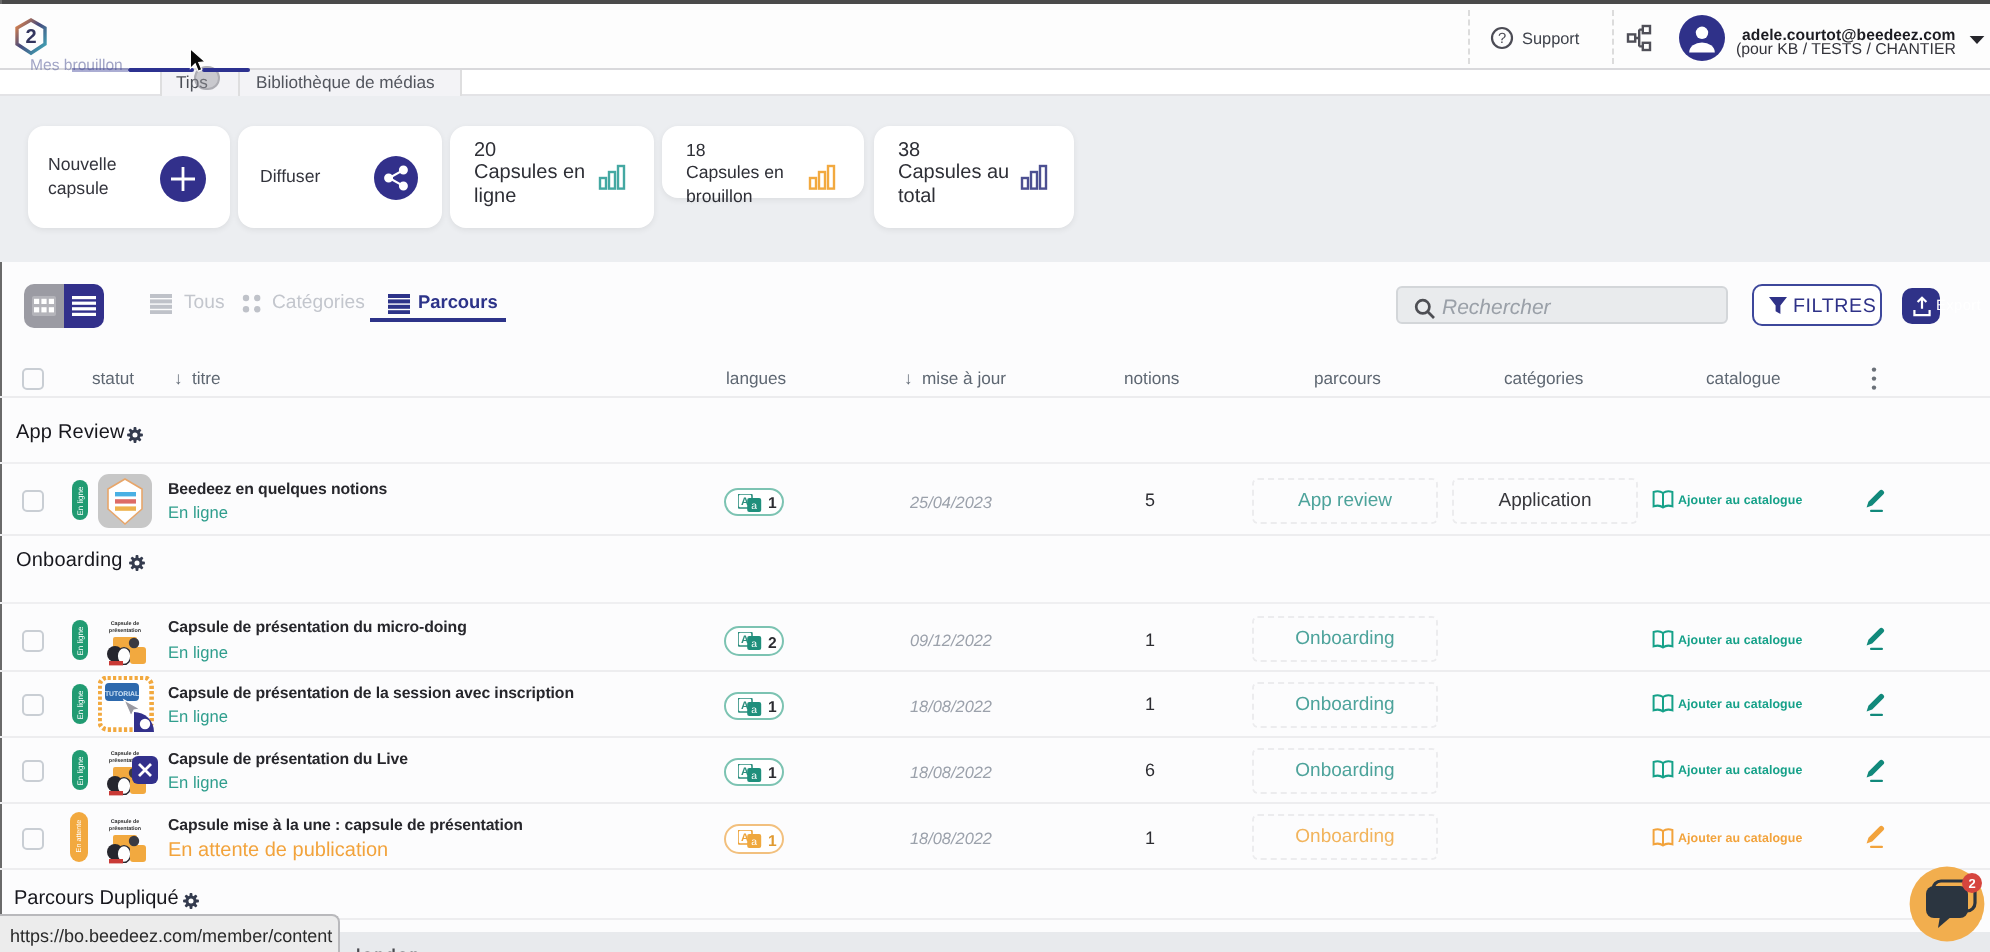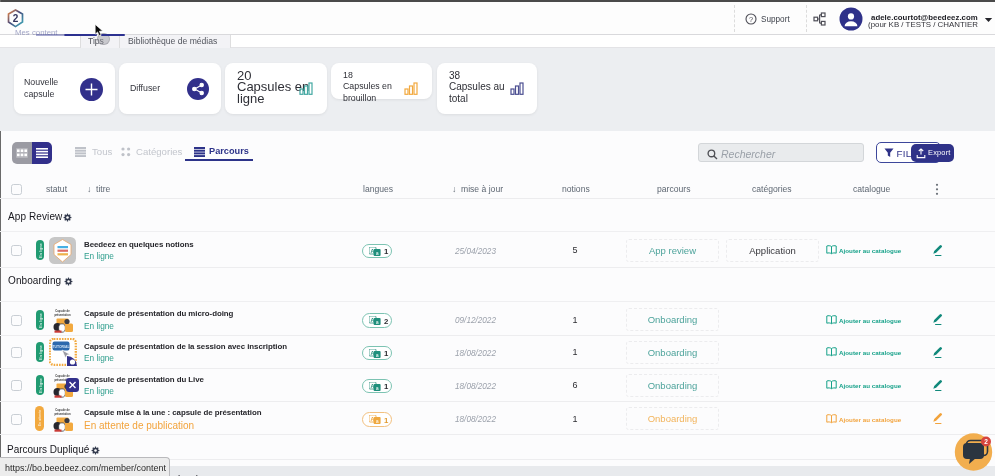--- a/index.html
+++ b/index.html
@@ -51,21 +51,21 @@
   <div class="abs" style="left:871px;top:10.5px;font-size:7.8px;font-weight:bold;color:#1c1c22;letter-spacing:.05px;white-space:nowrap">adele.courtot@beedeez.com</div>
   <div class="abs" style="left:868px;top:17.5px;width:111px;overflow:hidden;font-size:7.9px;color:#33333a;white-space:nowrap">(pour KB / TESTS / CHANTIER R</div>
   <svg class="abs" style="left:984px;top:15px" width="9" height="6" viewBox="0 0 11 7">
       <path d="M1 1 L5.5 6 L10 1 Z" fill="#26262c"></path>
     </svg>
 </div>
 
 <div class="abs" style="left:0;top:35px;width:995px;height:13px;background:#fff;border-bottom:1px solid #e3e3e6"></div>
 <div class="abs" style="left:80px;top:35px;width:151px;height:13px;background:#f3f3f6;border-left:1px solid #dededf;border-right:1px solid #dededf"></div>
 <div class="abs" style="left:119px;top:35px;width:1px;height:13px;background:#dededf"></div>
-<div class="abs" style="left:15px;top:28px;font-size:7.8px;color:#7a7fae;opacity:.7">Mes content</div>
+<div class="abs" style="left:15px;top:28px;font-size:7.8px;color:#7a7fae;opacity:.7">Mes brouillon</div>
 <div class="abs" style="left:88px;top:36px;font-size:8.6px;color:#4c4f57">Tips</div>
 <div class="abs" style="left:128px;top:36px;font-size:8.6px;color:#53565e">Bibliothèque de médias</div>
 <div class="abs" style="left:97px;top:32.5px;width:12.5px;height:12.5px;border-radius:50%;background:rgba(150,150,158,.45);border:1px solid rgba(120,120,128,.35)"></div>
 
 <div class="abs" style="left:64px;top:33.5px;width:33px;height:2.6px;background:#2c3190;border-radius:1px"></div>
 <div class="abs" style="left:100.5px;top:33.5px;width:24px;height:2.6px;background:#2c3190;border-radius:1px"></div>
 <div class="abs" style="left:36px;top:34px;width:28px;height:2px;background:rgba(44,49,144,.4)"></div>
 
 <svg class="abs" style="left:94px;top:23.5px" width="11" height="14" viewBox="0 0 11 14">
   <path d="M1.2 0.4 L1.2 10.2 L3.6 7.9 L5.1 11.6 L6.9 10.8 L5.4 7.2 L8.6 6.9 Z" fill="#0a0a0a" stroke="#fff" stroke-width="0.6"></path>
@@ -85,21 +85,21 @@
     <circle cx="11" cy="11" r="11" fill="#32308b"></circle>
     <g stroke="#fff" stroke-width="1.1" fill="#32308b">
       <path d="M7.6 11 L14.4 7.2 M7.6 11 L14.4 14.8" fill="none"></path>
       <circle cx="7.3" cy="11" r="1.7" fill="#fff"></circle>
         <circle cx="14.7" cy="7" r="1.7" fill="#fff"></circle>
         <circle cx="14.7" cy="15" r="1.7" fill="#fff"></circle>
     </g>
   </svg>
 </div>
 <div class="abs" style="left:225px;top:63px;width:102px;height:51px;background:#fff;border-radius:8px;box-shadow:0 1px 3px rgba(0,0,0,.07)">
-  <div class="abs" style="left:12px;top:7px;font-size:13px;color:#2e2f36;line-height:11.3px">20<br>Capsules en<br>ligne</div>
+  <div class="abs" style="left:12px;top:7px;font-size:10px;color:#2e2f36;line-height:11.3px">20<br>Capsules en<br>ligne</div>
   <svg class="abs" style="left:74px;top:19px" width="14" height="13" viewBox="0 0 14 13">
       <g fill="none" stroke="#44a8a2" stroke-width="1.2">
         <rect x="1" y="7" width="3" height="5.3"></rect>
         <rect x="5.5" y="4" width="3" height="8.3"></rect>
         <rect x="10" y="1" width="3" height="11.3"></rect>
       </g>
     </svg>
 </div>
 <div class="abs" style="left:331px;top:63px;width:101px;height:36px;background:#fff;border-radius:8px;box-shadow:0 1px 3px rgba(0,0,0,.07)">
   <div class="abs" style="left:12px;top:7px;font-size:8.8px;color:#2e2f36;line-height:11.3px">18<br>Capsules en<br>brouillon</div>
@@ -184,21 +184,21 @@
   <div class="abs" style="left:22px;top:3.5px;font-size:10.5px;font-style:italic;color:#9aa0a8">Rechercher</div>
 </div>
 
 <div class="abs" style="left:875.5px;top:141.5px;width:65px;height:21px;background:#fff;border:1px solid #3d479b;border-radius:5px">
   <svg class="abs" style="left:7px;top:5px" width="10" height="10" viewBox="0 0 10 10">
       <path d="M0.5 0.5 H9.5 L6.2 4.8 V9 L3.8 7.6 V4.8 Z" fill="#2f3288"></path>
     </svg>
   <div class="abs" style="left:20px;top:5px;font-size:9.8px;font-weight:normal;color:#2f3288;letter-spacing:.3px">FILTRES</div>
 </div>
 
-<div class="abs" style="left:911px;top:144px;width:43px;height:17.5px;background:#2f3288;border-radius:5px">
+<div class="abs" style="left:951px;top:144px;width:19px;height:17.5px;background:#2f3288;border-radius:5px">
   <svg class="abs" style="left:5px;top:3.5px" width="10" height="11" viewBox="0 0 10 11">
       <g stroke="#fff" stroke-width="1.1" fill="none">
         <path d="M5 1 V6.4 M2.8 3 L5 0.9 L7.2 3 M1.2 7 V9.6 H8.8 V7"></path>
       </g>
     </svg>
   <div class="abs" style="left:17px;top:4px;font-size:7.4px;color:#fff;letter-spacing:.2px">Export</div>
 </div>
 
 <div class="abs" style="left:10.5px;top:184px;width:11px;height:11px;border:1px solid #c9ced4;border-radius:2.5px;background:#fcfcfd"></div>
 <div class="abs" style="left:0;top:184px;width:995px;height:11px;font-size:8.6px;color:#5e6772">

